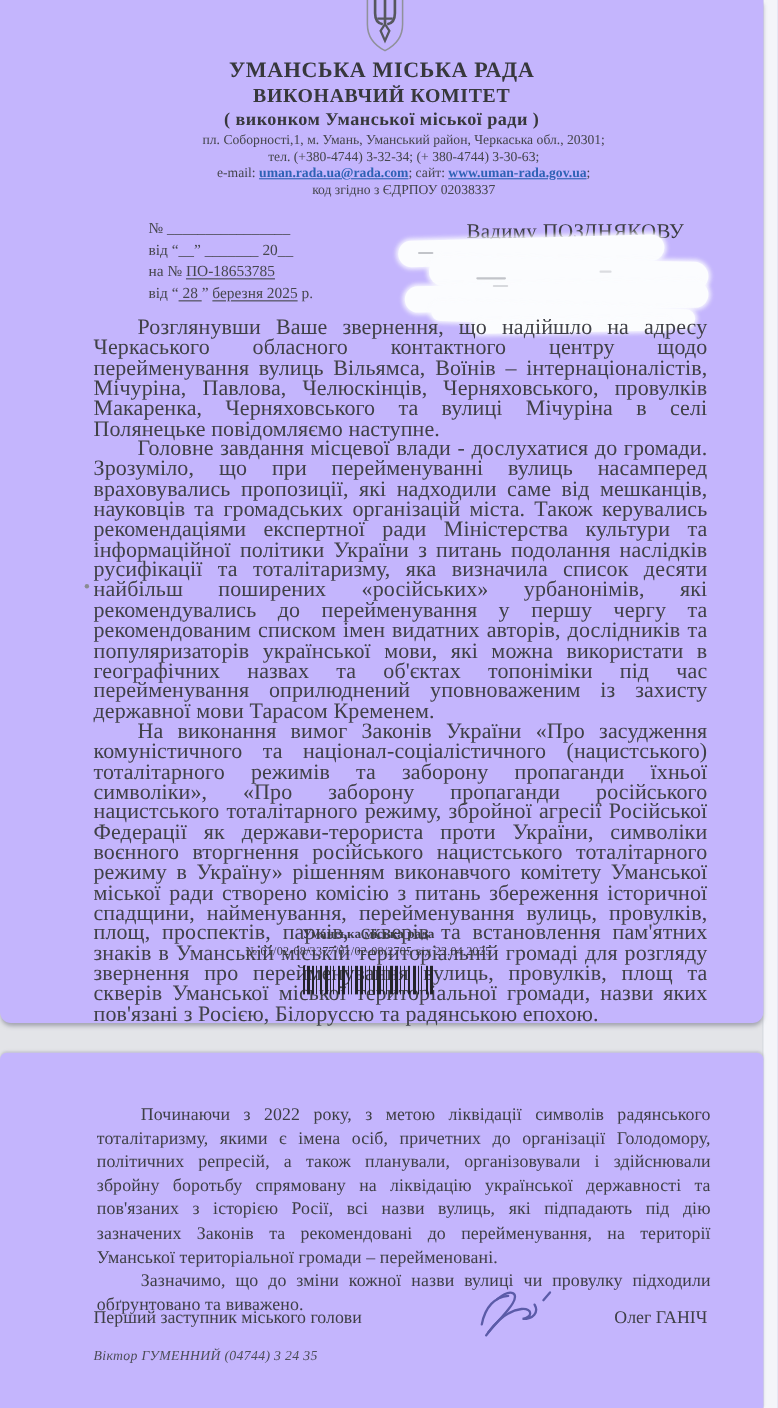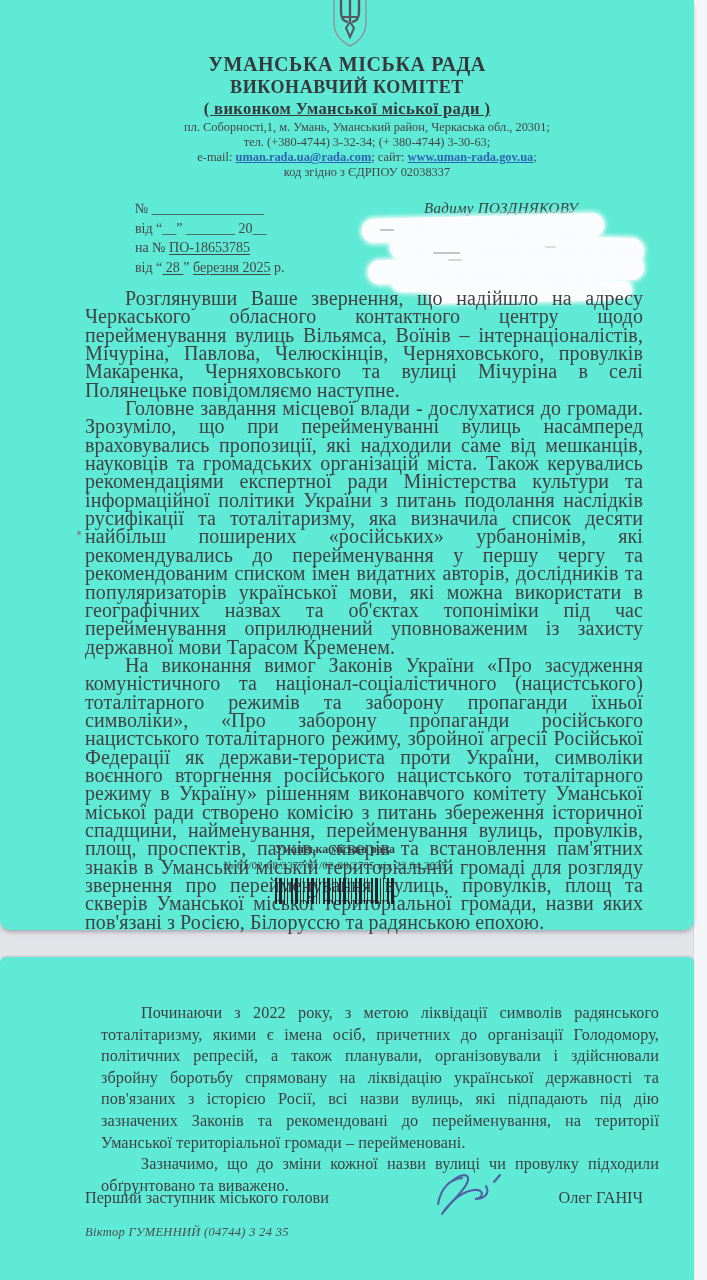--- a/index.html
+++ b/index.html
@@ -7,54 +7,54 @@
     width:707px;height:1280px;position:relative;overflow:hidden;
     background:#e3e4e8;
     font-family:"Liberation Serif","DejaVu Serif",serif;
     color:#404148;
   }
   .edge-strip{
     position:absolute;right:0;top:0;width:13px;height:1280px;
     background:#f4f5f9;border-left:1px solid #d2d4db;
   }
   .page{
-    position:absolute;left:0;width:694px;background:#5eead4;
+    position:absolute;left:0;width:694px;background:#c4b5fd;
   }
   .page1{
     top:0;height:930px;border-radius:0 0 10px 10px;
     box-shadow:0 3px 4px -1px rgba(110,112,128,.55);
   }
   .page2{
     top:957px;height:323px;border-radius:6px 6px 0 0;
     box-shadow:0 -1px 2px rgba(120,122,138,.25);
   }
   
   .emblem{position:absolute;left:327px;top:-8px;width:46px;height:62px;}
   .org-head{position:absolute;top:52px;left:0;width:694px;text-align:center;color:#37383c;}
   .org-name{font-size:20px;font-weight:bold;letter-spacing:.6px;line-height:24px;margin:0;}
   .org-committee{font-size:18px;font-weight:bold;letter-spacing:.6px;line-height:22px;margin:0;}
-  .org-alt{font-size:16.5px;font-weight:bold;letter-spacing:.4px;line-height:21px;margin:0;text-decoration:underline;}
+  .org-alt{font-size:16.5px;font-weight:bold;letter-spacing:.4px;line-height:21px;margin:0;}
   .addr{position:absolute;top:120px;left:0;width:694px;text-align:center;
         font-size:12.4px;line-height:15px;color:#44454b;padding-left:20px;}
   .addr a{color:#2e62b5;font-weight:bold;text-decoration:underline;}
   
   .ref-block{position:absolute;left:95px;top:199px;font-size:14px;line-height:19.5px;color:#45464c;margin-left:40px;}
   .u{text-decoration:underline;text-underline-offset:2px;}
   
-  .recipient{position:absolute;left:424px;top:200px;font-size:15px;letter-spacing:.3px;color:#3c3d42;font-style:italic;}
+  .recipient{position:absolute;left:424px;top:200px;font-size:19px;letter-spacing:.3px;color:#3c3d42;}
   
   .blob{position:absolute;background:#fbfcfe;border-radius:14px;box-shadow:0 0 4px 2px rgba(251,252,254,.9);}
   .dash{position:absolute;height:2px;background:#b4b5bc;border-radius:1px;opacity:.8;}
   
   .paras{position:absolute;left:85px;top:289px;width:558px;}
   .paras p{
     margin:0;text-indent:40px;text-align:justify;
     font-size:20px;line-height:18.35px;letter-spacing:.1px;color:#404147;
   }
-  .paras2{position:absolute;left:101px;top:46px;width:558px;}
+  .paras2{position:absolute;left:88px;top:46px;width:558px;}
   .paras2 p{
     margin:0;text-indent:40px;text-align:justify;
     font-size:16.2px;line-height:21.6px;letter-spacing:.1px;color:#3e3f45;
   }
   .margin-dot{position:absolute;left:77px;top:531px;width:4px;height:4px;border-radius:50%;background:#8a8b92;}
   
   .stamp{position:absolute;left:165px;top:842px;width:340px;text-align:center;color:#3c3d42;}
   .stamp .s1{font-size:12px;font-weight:bold;line-height:15px;}
   .stamp .s2{font-size:11px;font-weight:normal;line-height:16px;letter-spacing:.2px;}
   .barcode{

